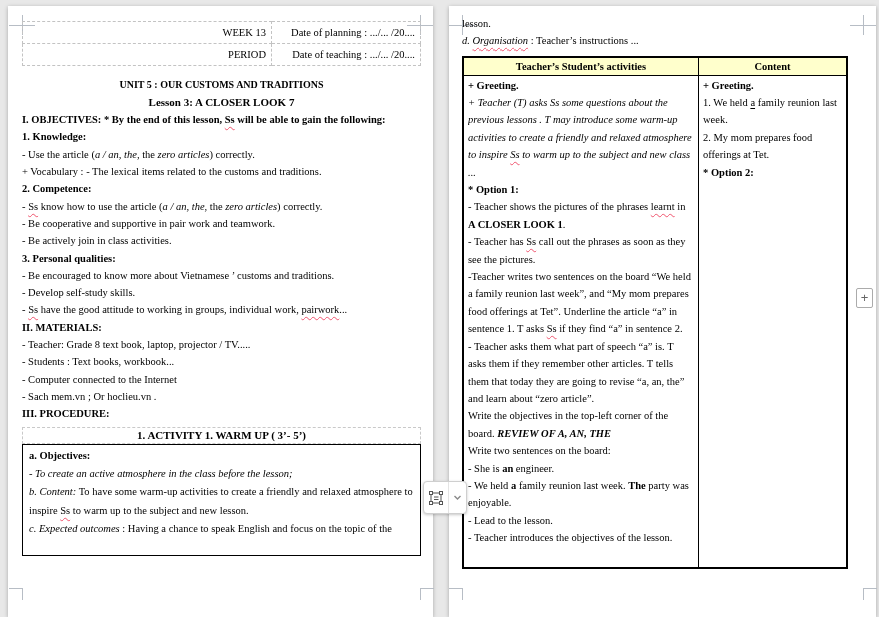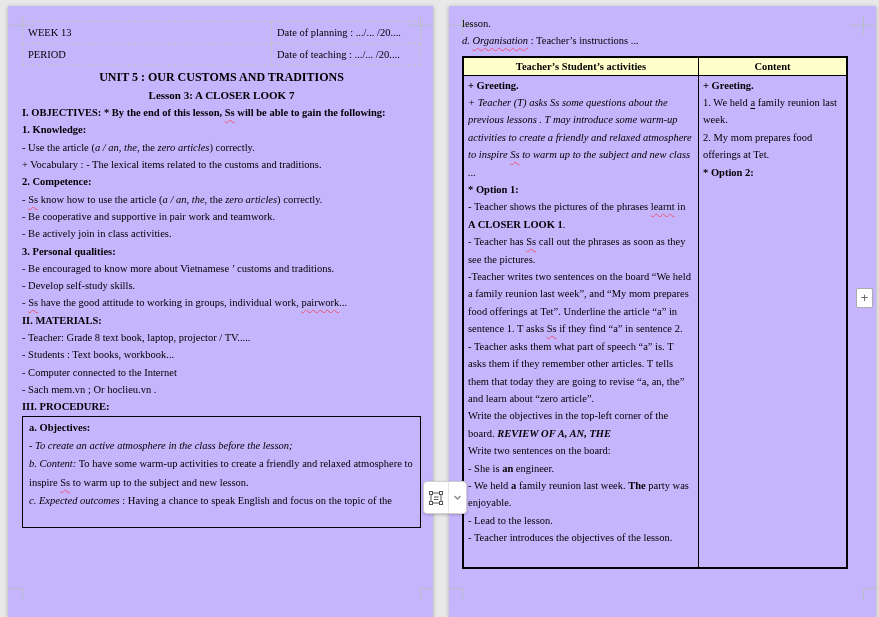--- a/index.html
+++ b/index.html
@@ -1,35 +1,35 @@
 <!DOCTYPE html>
 <html><head>
 <meta charset="utf-8">
 <style>
   html,body{margin:0;padding:0}
   body{position:relative;width:879px;height:617px;background:#e8e8e8;overflow:hidden;
        font-family:"Liberation Serif","DejaVu Serif",serif;color:#000;}
-  .page{position:absolute;top:6px;height:611px;background:#c4b5fd;box-shadow:0 1px 4px rgba(0,0,0,.28);}
+  .page{position:absolute;top:6px;height:611px;background:#ffffff;box-shadow:0 1px 4px rgba(0,0,0,.28);}
   #pageL{left:8px;width:425px;}
   #pageR{left:449px;width:427px;}
   .content{position:absolute;font-size:10.5px;}
   #contentL{left:14px;width:399px;top:15px;}
   #contentR{left:13px;width:392px;top:9px;}
   p.ln{margin:0;line-height:17.3px;min-height:17.3px;}
   .b{font-weight:bold}
   .i{font-style:italic}
   .u{text-decoration:underline;text-underline-offset:2px;}
   .w{text-decoration:underline wavy #f0546e 1px;text-decoration-skip-ink:none;text-underline-offset:2.5px;}.g16{margin-top:16px}.g18{margin-top:18px}.g118{margin-top:118px}
   .mtA{margin-top:auto}
   
   .info-table{width:100%;border-collapse:collapse;table-layout:fixed;}
-  .info-table td{border:1px dashed #c3c3c3;height:21px;padding:0 5px;font-size:10.5px;}
+  .info-table td{border:1px dashed #c3c3c3;height:21px;padding:0 5px;font-size:10.5px;text-align:right;}
   .info-table .c1{width:238px;}
   .title{font-weight:bold;text-align:center;line-height:17.6px;margin:0;}
-  #title1{margin-top:3px;font-size:12px;}
+  #title1{margin-top:10px;font-size:10px;}
   #title2{font-size:11px;}
   
   .act-header{margin-top:4px;border:1px dashed #c9c9c9;text-align:center;font-weight:bold;
               font-size:11px;padding:1px 0 2px;}
   .act-box{border:1.5px solid #000;padding:2px 6px 16px;}
   .act-box p.ln{line-height:18.4px;min-height:18.4px;}
   
   .bigtable{border-collapse:collapse;border:2px solid #000;width:386px;margin-top:6px;table-layout:fixed;}
   .bigtable th{background:#ffffcc;border:1px solid #000;font-size:10.5px;font-weight:bold;
                height:17px;padding:0 2px;text-align:center;}
@@ -97,20 +97,21 @@
         <p class="ln"><span>- Develop self-study skills.</span></p>
         <p class="ln"><span>- </span><span class="w">Ss</span><span> have the good attitude to working in groups, individual work, </span><span class="w">pairwork</span><span>...</span></p>
         <p class="ln"><span class="b">II. MATERIALS:</span></p>
         <p class="ln"><span>- Teacher: Grade 8 text book, laptop, projector / TV.....</span></p>
         <p class="ln"><span>- Students : Text books, workbook...</span></p>
         <p class="ln"><span>- Computer connected to the Internet</span></p>
         <p class="ln"><span>- Sach mem.vn ; Or hoclieu.vn .</span></p>
         <p class="ln"><span class="b">III. PROCEDURE:</span></p>
       </div>
 
+    <div class="act-header">1. ACTIVITY 1. WARM UP  ( 3’- 5’)</div>
     <div class="act-box">
         <p class="ln"><span class="b">a. Objectives:</span></p>
         <p class="ln"><span class="i">- To create an active atmosphere in the class before the lesson;</span></p>
         <p class="ln"><span class="i">b. Content:</span><span> To have some warm-up activities to create a friendly and relaxed atmosphere to inspire </span><span class="w">Ss</span><span> to warm up to the subject and new lesson.</span></p>
         <p class="ln"><span class="i">c. Expected outcomes</span><span> : Having a chance to speak English and focus on the topic of the</span></p>
       </div>
   </div>
 </div>
 
 <div class="page" id="pageR">

